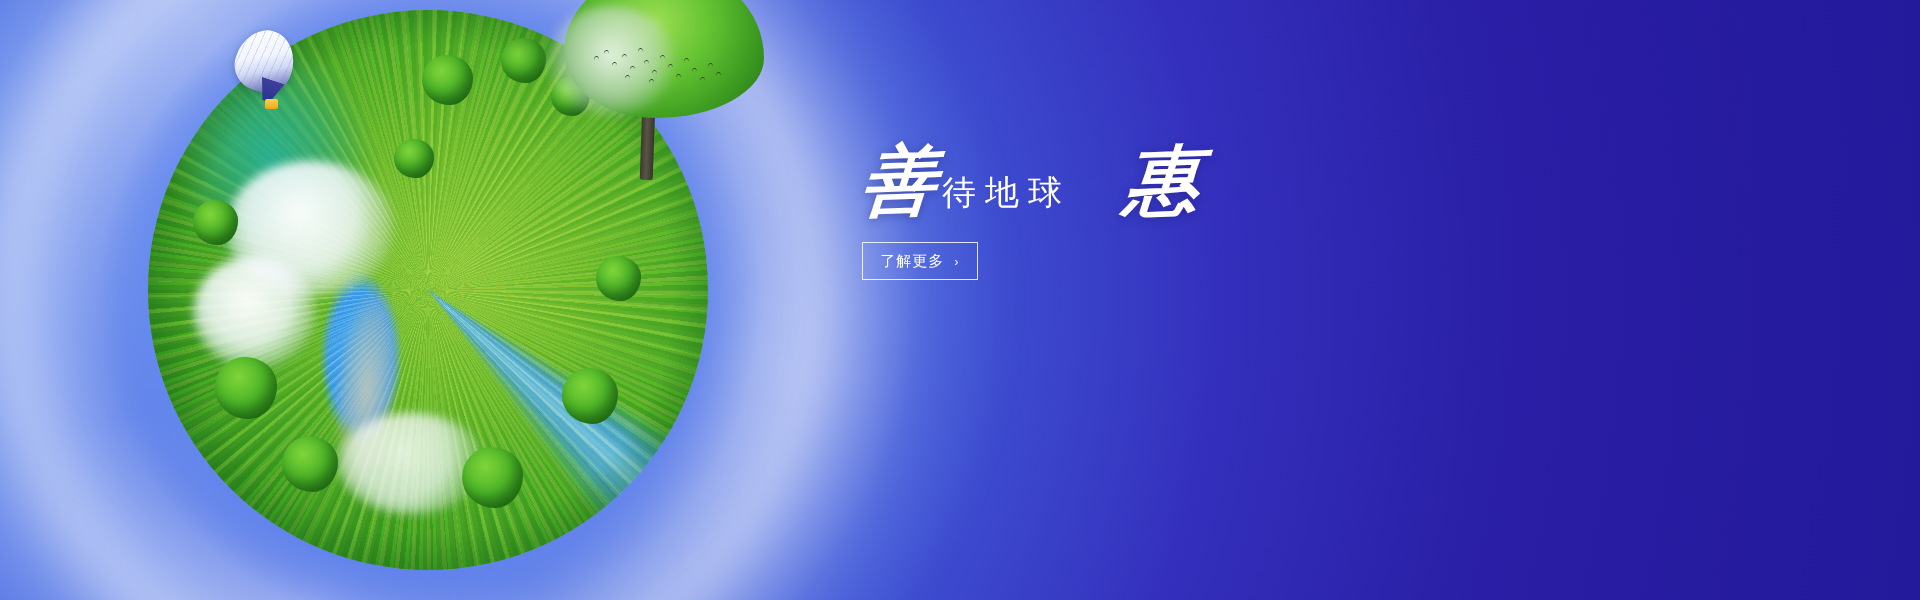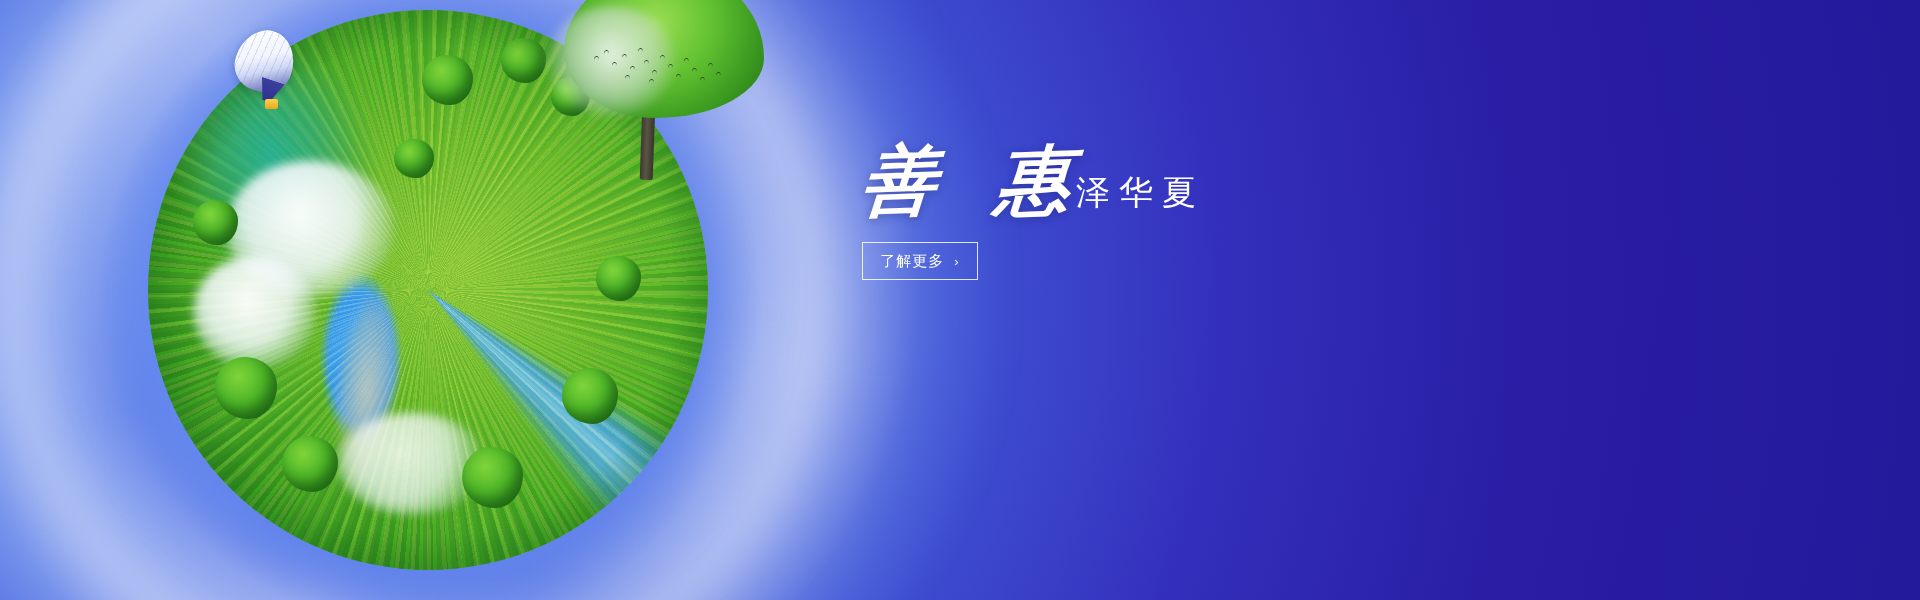--- a/index.html
+++ b/index.html
@@ -372,23 +372,23 @@
     <i style="left:116px;top:17px;"></i>
       <i style="left:124px;top:26px;"></i>
     <i style="left:33px;top:29px;"></i>
       <i style="left:57px;top:33px;"></i>
   </div>
 
   <div class="content">
 
     <div class="headline">
       <span class="cal">善</span>
+      <span class="reg">待地球</span>
       <span class="gap"></span>
       <span class="cal">惠</span>
-      <span class="reg">泽华夏</span>
     </div>
 
 
 
     <div class="cta">
       <span>了解更多</span>
       <span class="chev">›</span>
     </div>
 
   </div>

